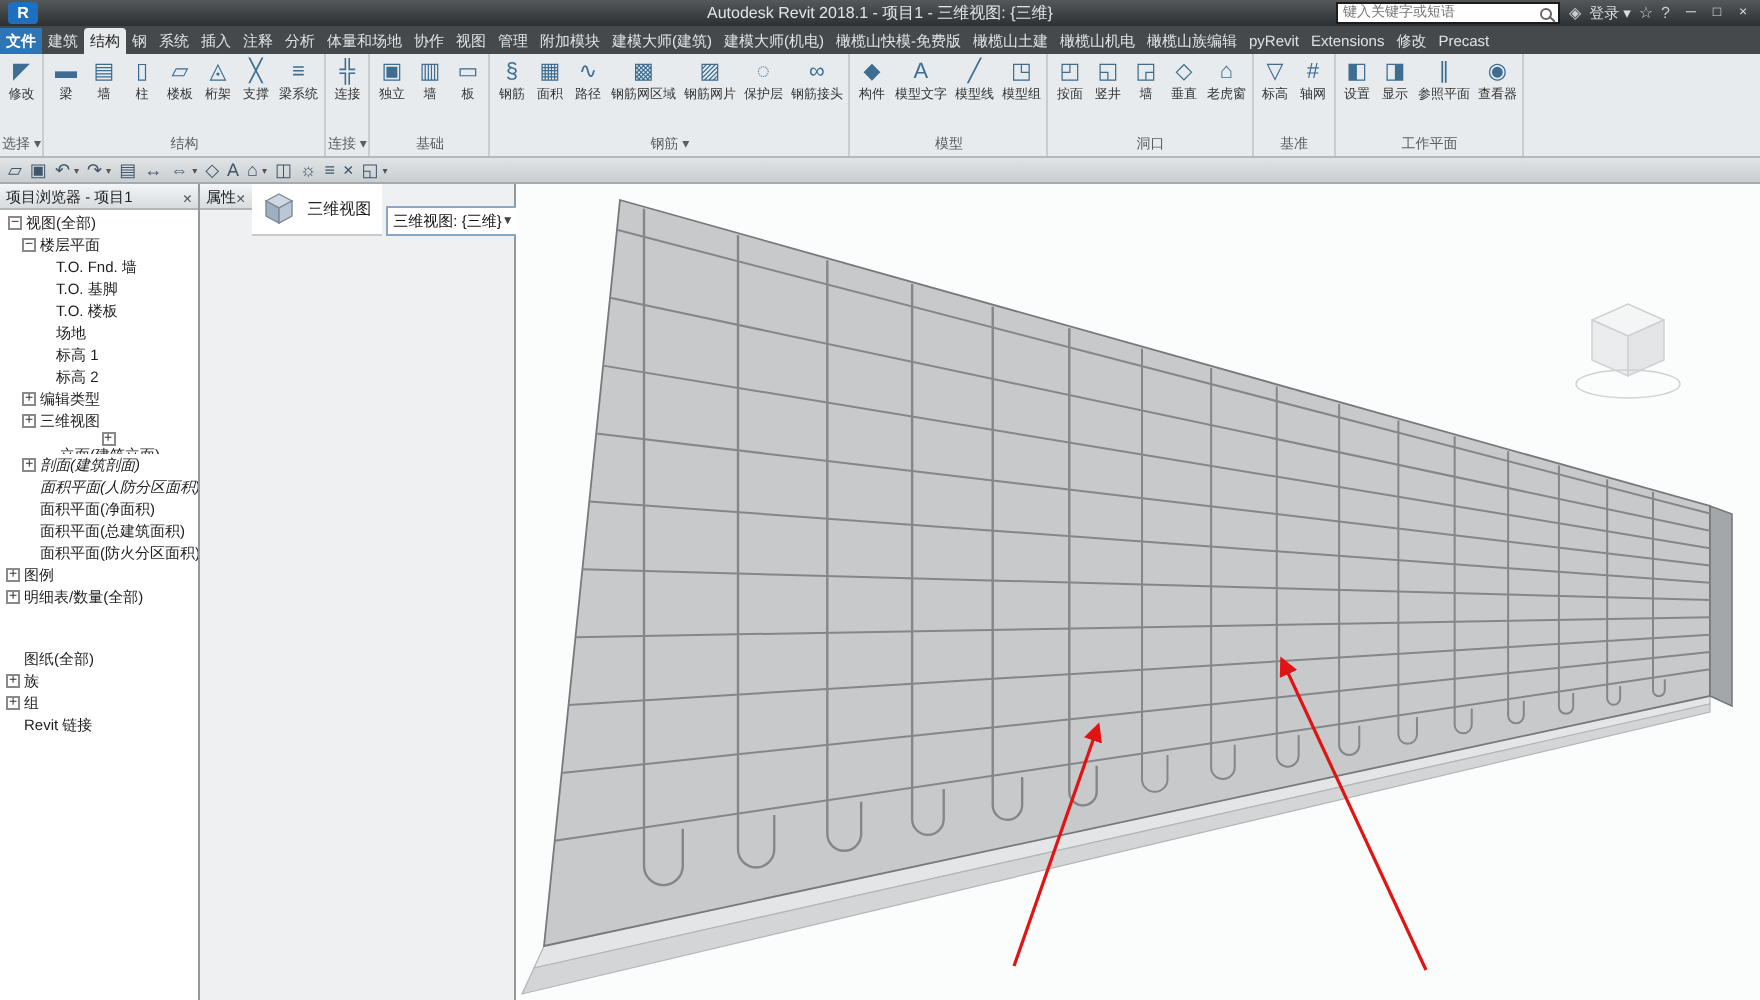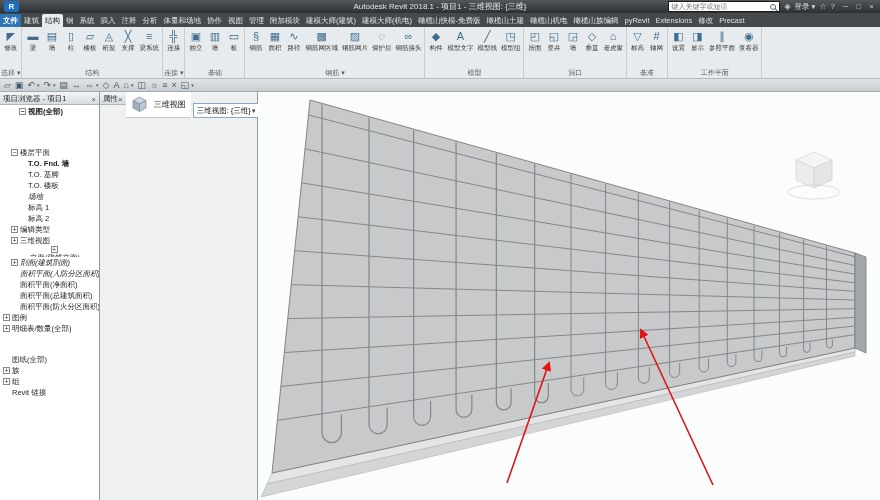--- a/index.html
+++ b/index.html
@@ -325,41 +325,41 @@
     </div>
 
   <div class="content">
 
     <div class="browser">
       <div class="phead">
         <span>项目浏览器 - 项目1</span>
         <span class="x">×</span>
       </div>
       <div class="tree" id="tree">
-          <div class="trow" style="padding-left: 19px; font-weight: bold;">
+          <div class="trow" style="padding-left: 4px;">
             <span class="exp">−</span>
             <span>视图(全部)</span>
           </div>
-          <div class="trow" style="padding-left: 11px; margin-top: 30px;">
+          <div class="trow" style="padding-left: 11px;">
             <span class="exp">−</span>
             <span>楼层平面</span>
           </div>
-          <div class="trow" style="padding-left: 19px; font-weight: bold;">
+          <div class="trow" style="padding-left: 19px;">
             <span class="expsp"></span>
             <span>T.O. Fnd. 墙</span>
           </div>
           <div class="trow" style="padding-left: 19px;">
             <span class="expsp"></span>
             <span>T.O. 基脚</span>
           </div>
           <div class="trow" style="padding-left: 19px;">
             <span class="expsp"></span>
             <span>T.O. 楼板</span>
           </div>
-          <div class="trow" style="padding-left: 19px; font-style: italic;">
+          <div class="trow" style="padding-left: 19px;">
             <span class="expsp"></span>
             <span>场地</span>
           </div>
           <div class="trow" style="padding-left: 19px;">
             <span class="expsp"></span>
             <span>标高 1</span>
           </div>
           <div class="trow" style="padding-left: 19px;">
             <span class="expsp"></span>
             <span>标高 2</span>

